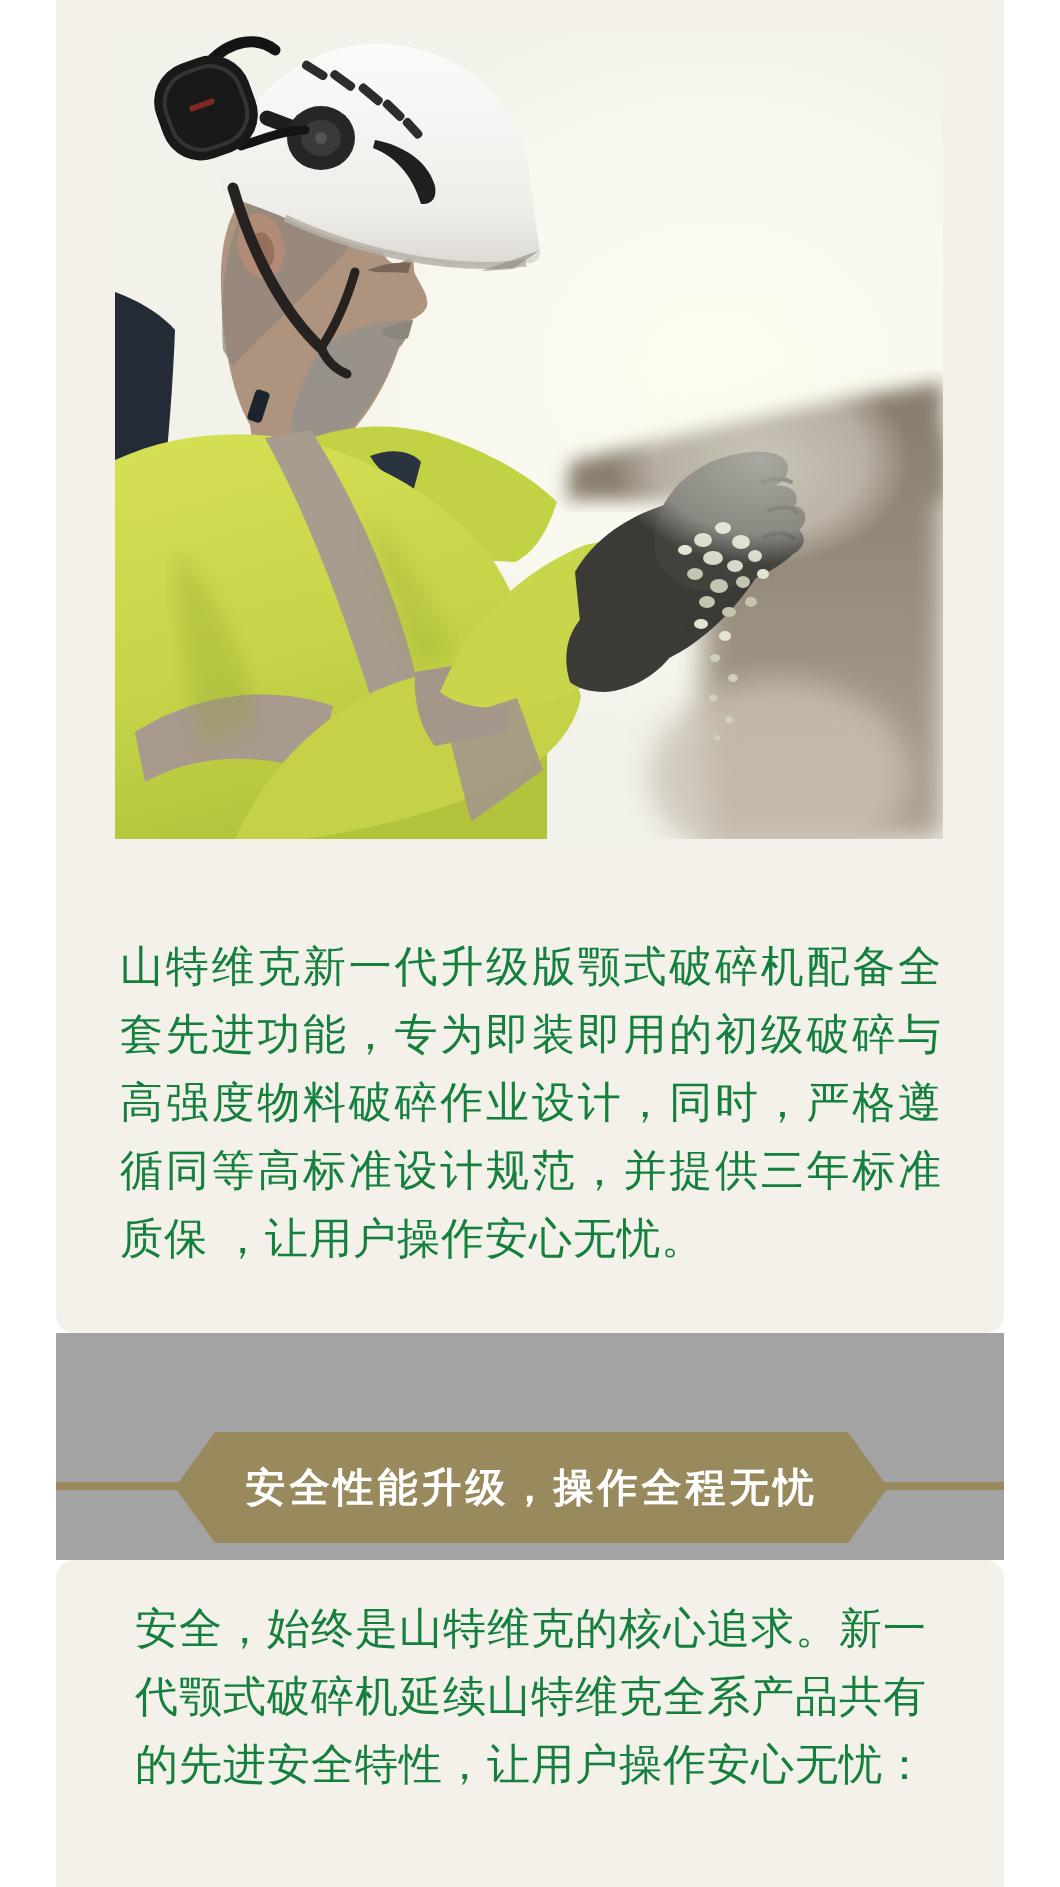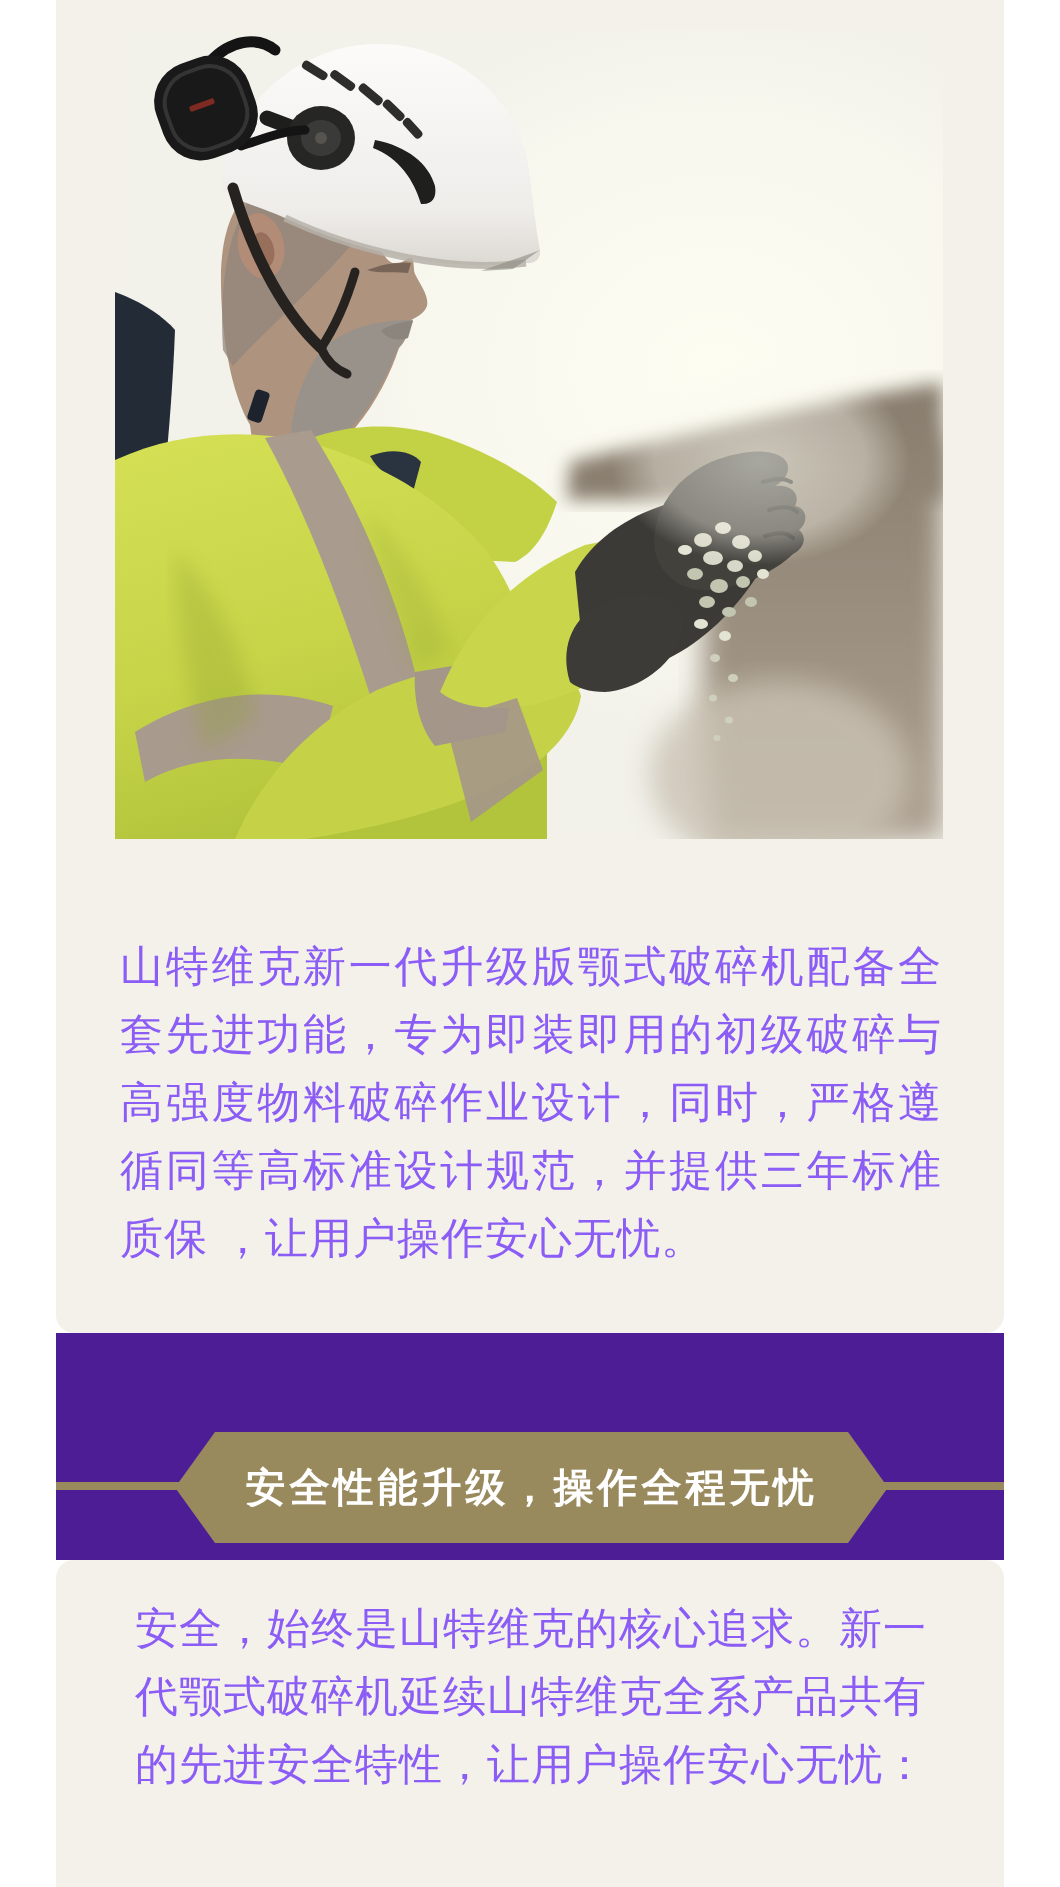--- a/index.html
+++ b/index.html
@@ -21,32 +21,32 @@
     height:1333px;
     border-radius:0 0 18px 18px;
   }
   .hero-photo{
     position:absolute;left:59px;top:30px;width:828px;height:809px;
     overflow:hidden;
   }
   .hero-photo svg{display:block;width:828px;height:809px;}
   .body-paragraph{
     position:absolute;
-    color:#8b5cf6;
+    color:#15803d;
     font-size:43px;
     line-height:68px;
     letter-spacing:1px;
     text-align:justify;
     word-break:break-all;
   }
   .intro-paragraph{
     left:64px;top:932px;width:822px;
   }
   .section-divider{
-    position:relative;height:227px;background:#4c1d95;
+    position:relative;height:227px;background:#a3a3a3;
   }
   .divider-line{
     position:absolute;left:0;right:0;top:149px;height:8px;
     background:#998a5e;
   }
   .banner-hex{
     position:absolute;left:119px;top:99px;width:713px;height:111px;
     background:#998a5e;
     clip-path:polygon(40px 0, 673px 0, 100% 50%, 673px 100%, 40px 100%, 0 50%);
     display:flex;align-items:center;justify-content:center;

